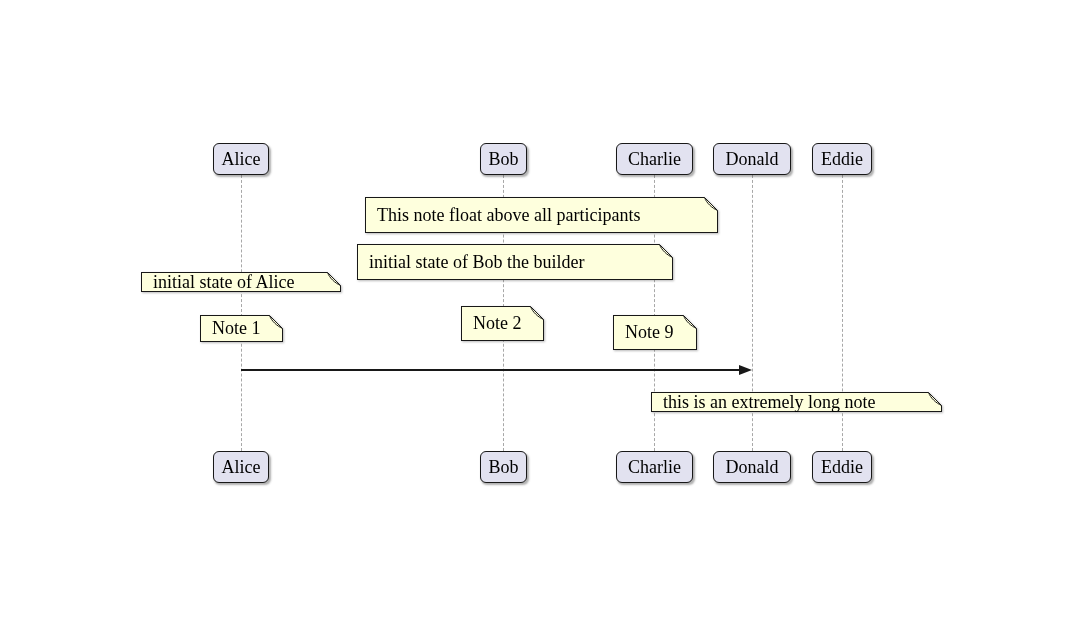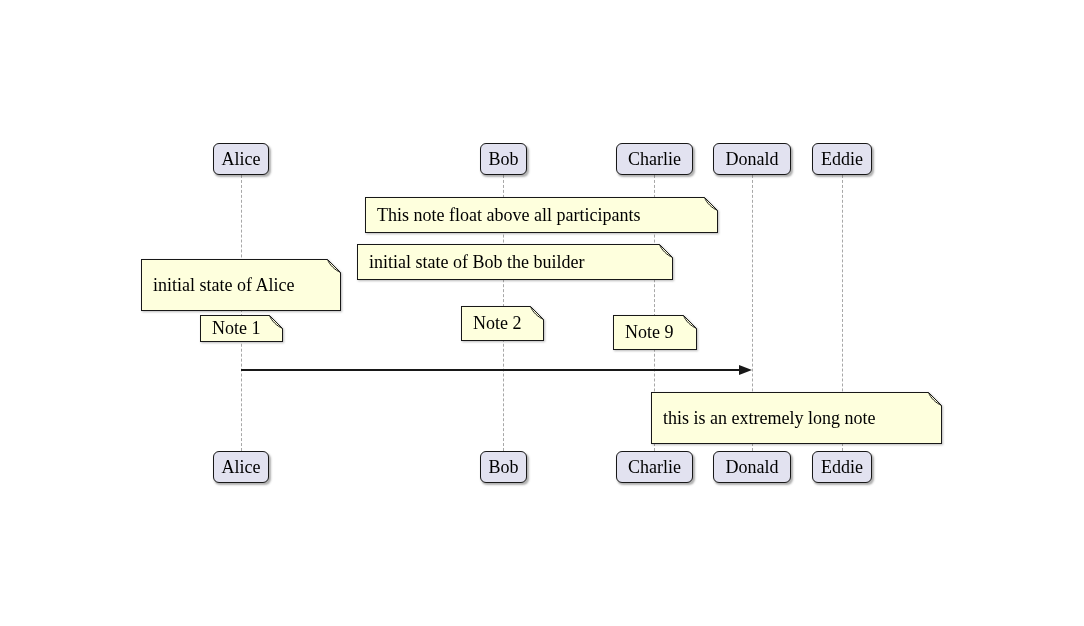--- a/index.html
+++ b/index.html
@@ -108,21 +108,21 @@
     </div>
 
   <div class="note" style="left:365px; top:197px; width:353px; height:36px">
     <div class="note-bg"></div>
     <svg class="note-fold" viewBox="0 0 14 14">
       <path d="M0.5,0.5 L13.5,13.5 C8,11 2.5,6 0.5,0.5 Z" fill="#FEFFDD" stroke="#181818" stroke-width="1"></path>
     </svg>
     <span class="note-text">This note float above all participants</span>
   </div>
 
-  <div class="note" style="left:141px; top:259px; width:200px; height:52px">
+  <div class="note" style="left:141px; top:272px; width:200px; height:20px">
     <div class="note-bg"></div>
     <svg class="note-fold" viewBox="0 0 14 14">
       <path d="M0.5,0.5 L13.5,13.5 C8,11 2.5,6 0.5,0.5 Z" fill="#FEFFDD" stroke="#181818" stroke-width="1"></path>
     </svg>
     <span class="note-text">initial state of Alice</span>
   </div>
 
   <div class="note" style="left:357px; top:244px; width:316px; height:36px">
     <div class="note-bg"></div>
     <svg class="note-fold" viewBox="0 0 14 14">
@@ -151,21 +151,21 @@
     <div class="note-bg"></div>
     <svg class="note-fold" viewBox="0 0 14 14">
       <path d="M0.5,0.5 L13.5,13.5 C8,11 2.5,6 0.5,0.5 Z" fill="#FEFFDD" stroke="#181818" stroke-width="1"></path>
     </svg>
     <span class="note-text">Note 9</span>
   </div>
 
   <div class="arrow-line" style="left:241px; top:369px; width:500px"></div>
   <div class="arrow-head" style="left:739px; top:365px"></div>
 
-  <div class="note" style="left:651px; top:392px; width:291px; height:52px">
+  <div class="note" style="left:651px; top:392px; width:291px; height:20px">
     <div class="note-bg"></div>
     <svg class="note-fold" viewBox="0 0 14 14">
       <path d="M0.5,0.5 L13.5,13.5 C8,11 2.5,6 0.5,0.5 Z" fill="#FEFFDD" stroke="#181818" stroke-width="1"></path>
     </svg>
     <span class="note-text">this is an extremely long note</span>
   </div>
 
   <div class="participant" style="left:213px; top:451px; width:56px">
       <span>Alice</span>
     </div>

